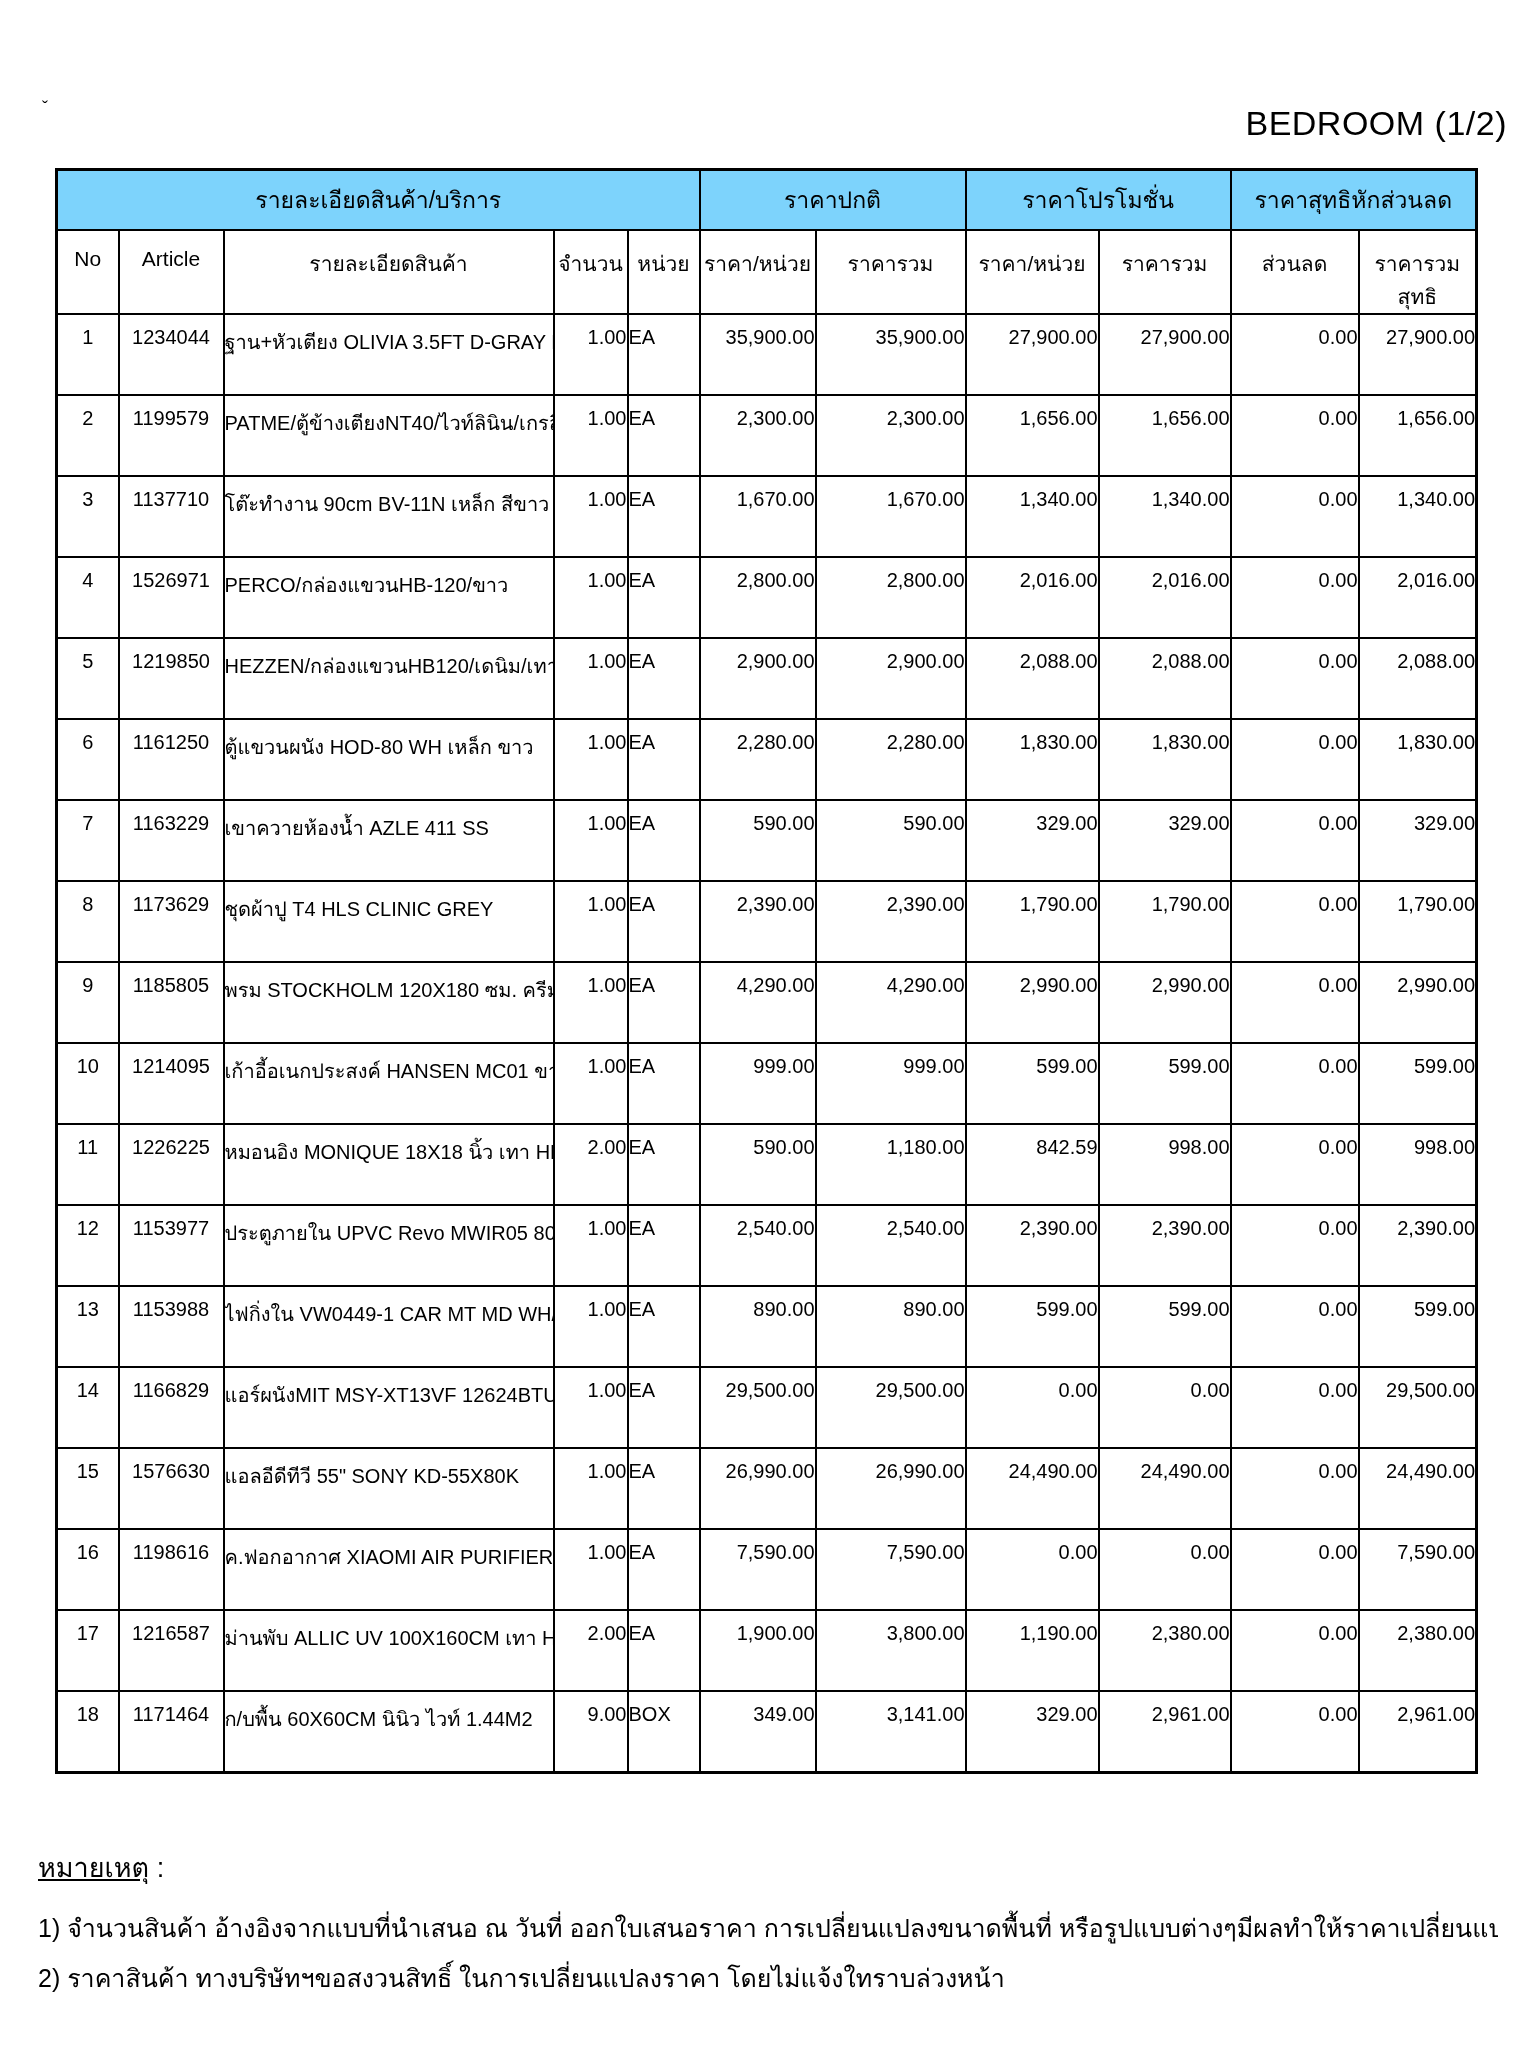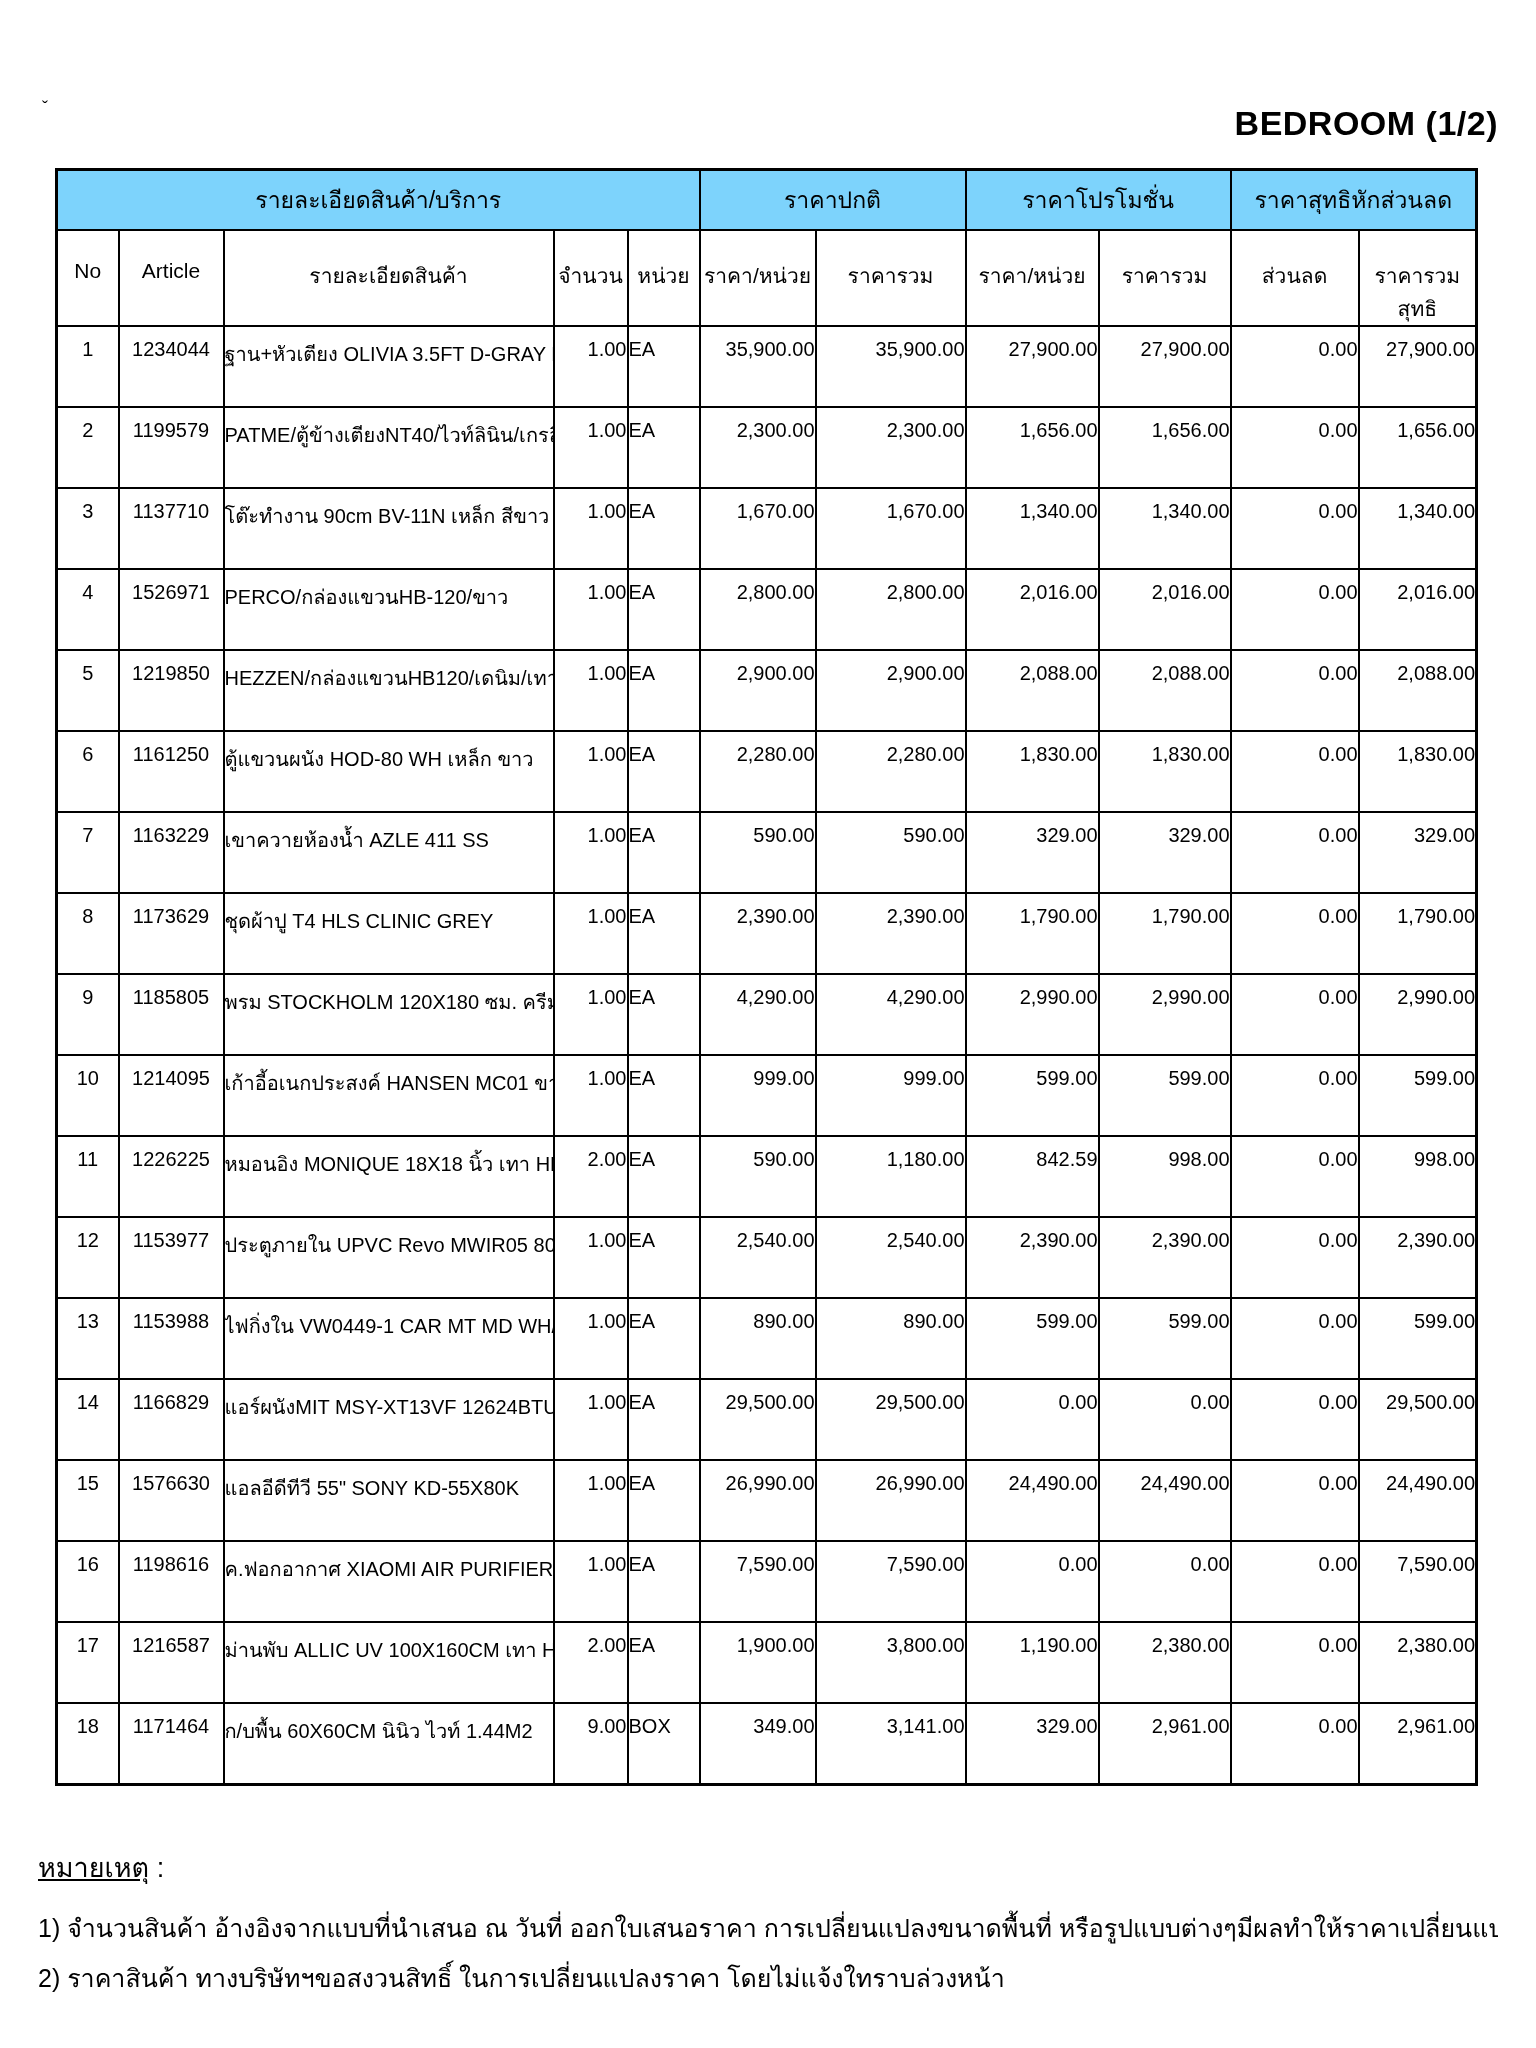--- a/index.html
+++ b/index.html
@@ -6,23 +6,23 @@
   .page{
     position:relative;
     width:1536px;height:2048px;
     background:#ffffff;
     color:#000;
     font-family:"Liberation Sans", sans-serif;
     overflow:hidden;
   }
   .doc-title{
     position:absolute;
-    top:104px;right:38px;
+    top:104px;right:29px;
     font-size:34px;
-    font-weight:bold;
+    font-weight:normal;
     text-align:right;
     letter-spacing:0.5px;
     margin-left:35px;
   }
   .stray{
     position:absolute;
     left:42px;top:98px;
     font-size:18px;
   }
   table.quote{
@@ -45,21 +45,21 @@
     font-size:23px;
     text-align:center;
     vertical-align:middle;
   }
   tr.sub-header th{
     height:62px;
     background:#ffffff;
     font-size:21px;
     text-align:center;
     vertical-align:top;
-    padding-top:28px;
+    padding-top:16px;
   }
   tr.data-row td{
     height:68px;
     vertical-align:top;
     padding-top:11px;
     font-size:20px;
     white-space:nowrap;
   }
   td.c-no{text-align:center;}
   td.c-article{text-align:center;}

